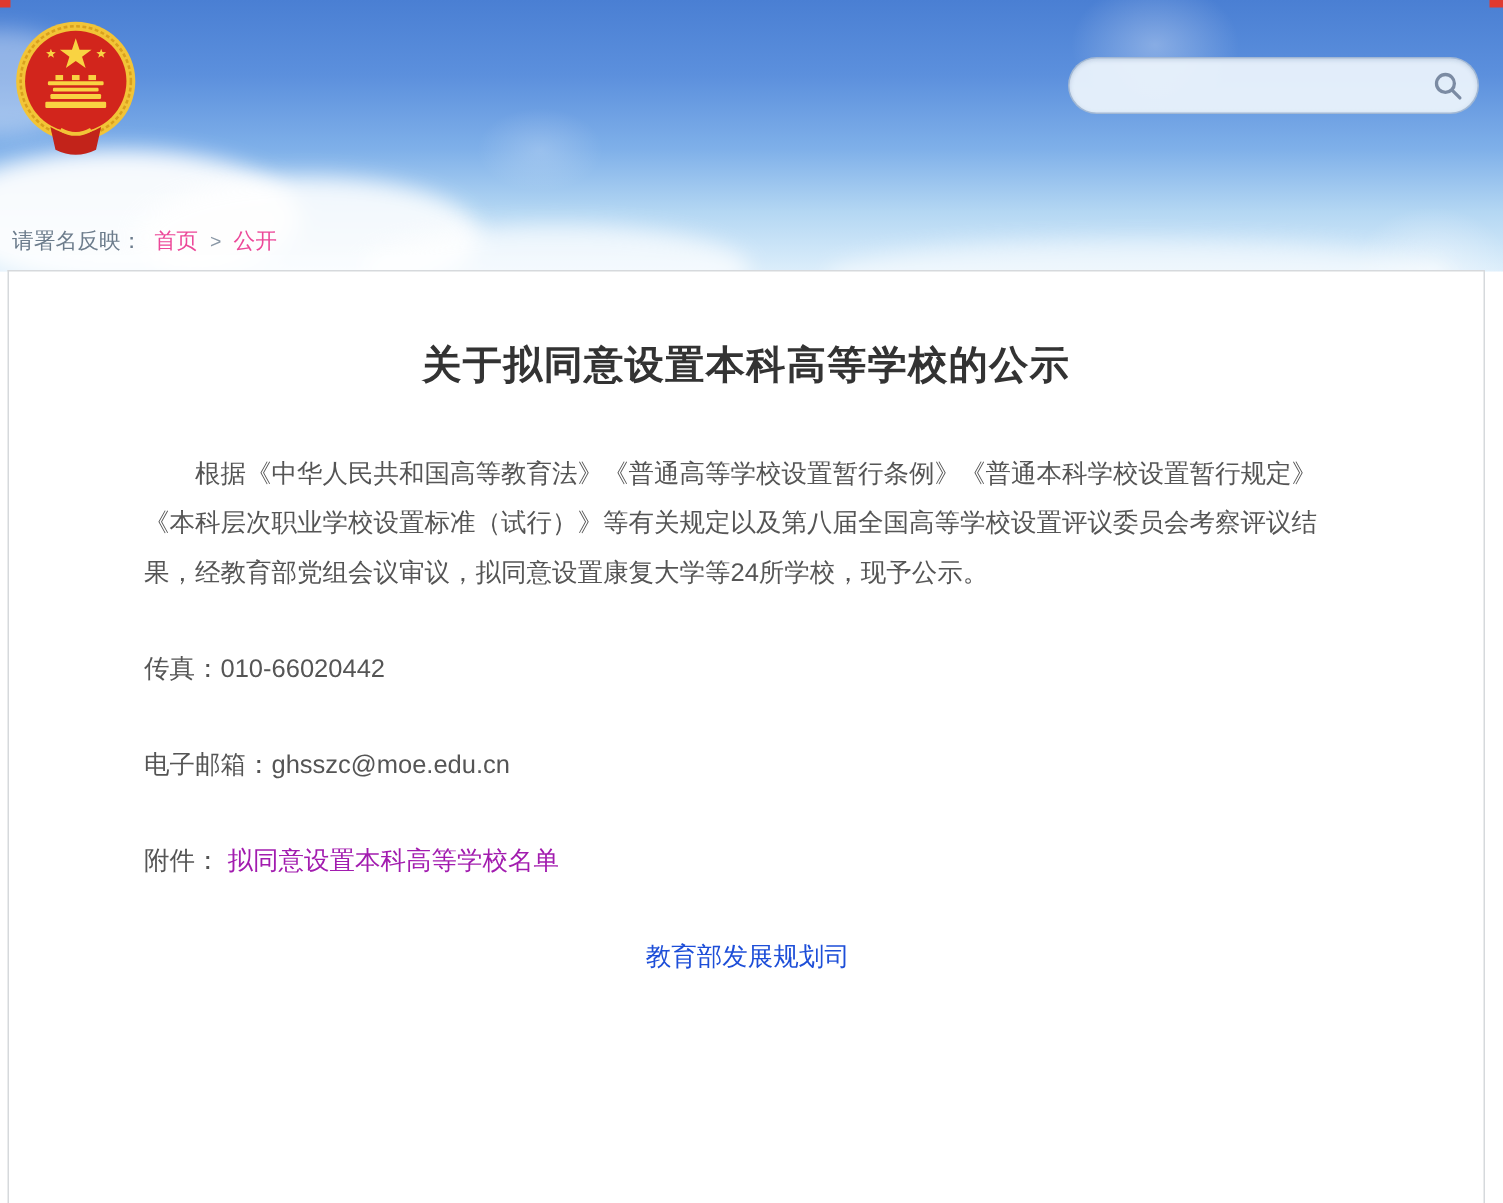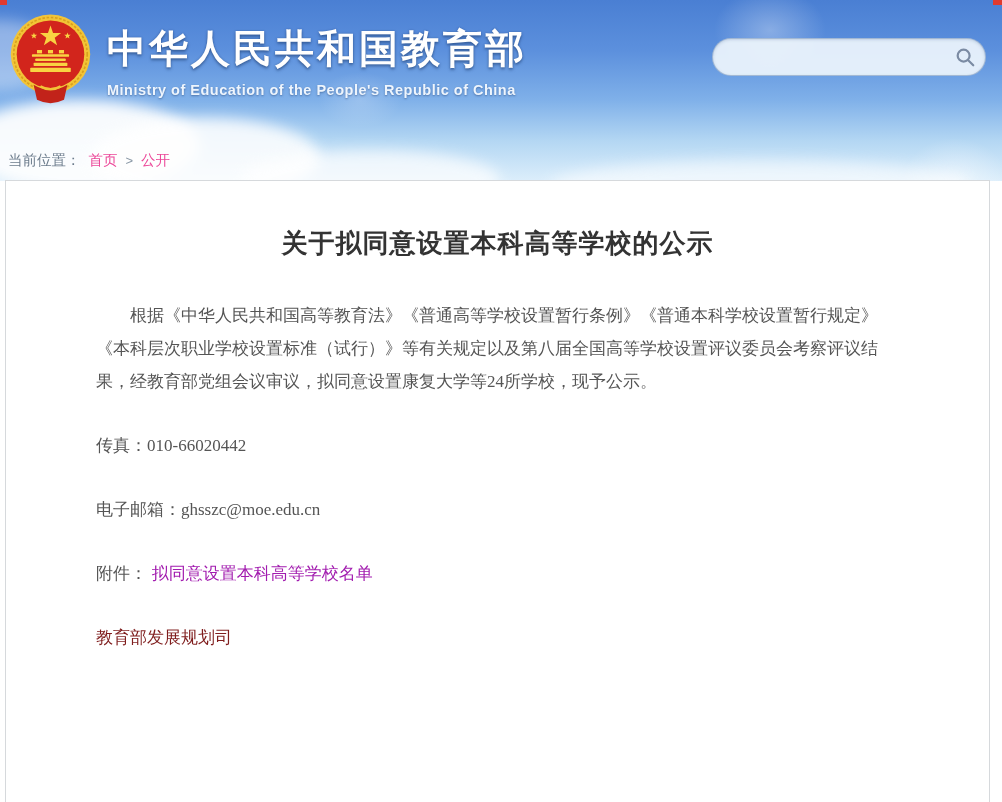--- a/index.html
+++ b/index.html
@@ -65,25 +65,25 @@
   
   .card {
     position:absolute; left:5px; top:180px; width:985px; height:640px;
     background:#ffffff; border:1px solid #d6d9dc; border-bottom:none;
   }
   .doc-title {
     margin-top:45px; text-align:center; font-size:26px; font-weight:bold;
     color:#333333; letter-spacing:1px;
   }
   .article { padding:38px 84px 0 90px; color:#555555; font-size:17px; line-height:33px; }
-  .para { margin-bottom:31px;font-family:Liberation Serif, serif; }
+  .para { margin-bottom:31px; }
   .para.indent { text-indent:2em; }
   .attach-line { margin-bottom:31px; }
   .attach-link { color:#a21caf; text-decoration:none; cursor:pointer; }
-  .signature { text-align:left; color:#7f1d1d; padding-right:4px; }
+  .signature { text-align:center; color:#1d4ed8; padding-right:4px; }
 </style>
 </head>
 <body>
 
 <div class="sky">
   <span class="wisp w1"></span>
   <span class="wisp w2"></span>
   <span class="wisp w3"></span>
   <span class="cloud c3"></span>
   <span class="cloud c1"></span>
@@ -113,38 +113,34 @@
       <rect x="30" y="60" width="40" height="4" rx="1"></rect>
       <rect x="26" y="66" width="48" height="5" rx="1"></rect>
       <rect x="34" y="45" width="6" height="4"></rect>
       <rect x="47" y="45" width="6" height="4"></rect>
       <rect x="60" y="45" width="6" height="4"></rect>
     </g>
 
     <path d="M30 86 Q50 98 70 86 L66 104 Q50 112 34 104 Z" fill="#c2231a"></path>
     <path d="M38 88 Q50 95 62 88" stroke="#f2c437" stroke-width="3" fill="none"></path>
   </svg>
-  <div class="titles">
-    <div class="site-title">中华人民共和国教育部</div>
-    <div class="site-subtitle">Ministry of Education of the People's Republic of China</div>
-  </div>
 </div>
 
 <div class="search-pill">
   <input class="search-input" type="text" value="" style="">
   <button class="search-btn">
     <svg width="22" height="22" viewBox="0 0 24 24" fill="none" stroke="#7b8ba3" stroke-width="2.4" stroke-linecap="round">
       <circle cx="10.5" cy="10.5" r="6.5"></circle>
       <line x1="15.5" y1="15.5" x2="21" y2="21"></line>
     </svg>
   </button>
 </div>
 
 <div class="breadcrumb">
-  <span>当前位置：</span>
+  <span>请署名反映：</span>
   <a class="crumb-link">首页</a>
   <span class="crumb-sep">&gt;</span>
   <a class="crumb-link">公开</a>
 </div>
 
 <div class="card">
   <h1 class="doc-title">关于拟同意设置本科高等学校的公示</h1>
 
   <div class="article">
     <p class="para indent">根据《中华人民共和国高等教育法》《普通高等学校设置暂行条例》《普通本科学校设置暂行规定》《本科层次职业学校设置标准（试行）》等有关规定以及第八届全国高等学校设置评议委员会考察评议结果，经教育部党组会议审议，拟同意设置康复大学等24所学校，现予公示。</p>

